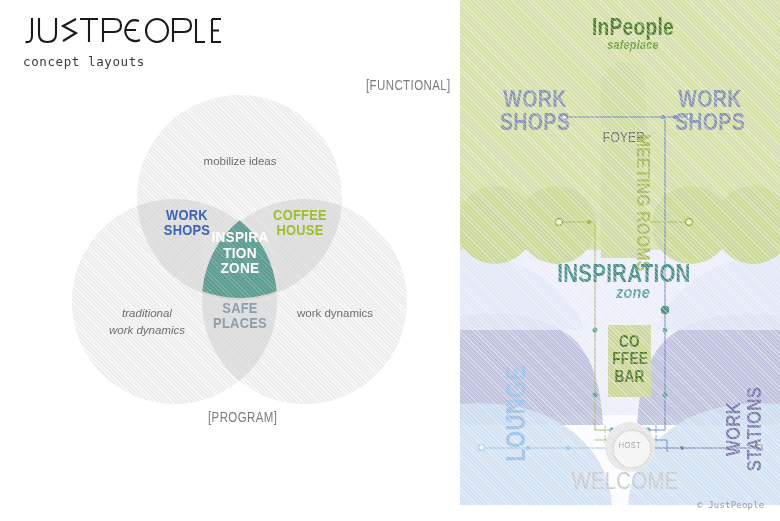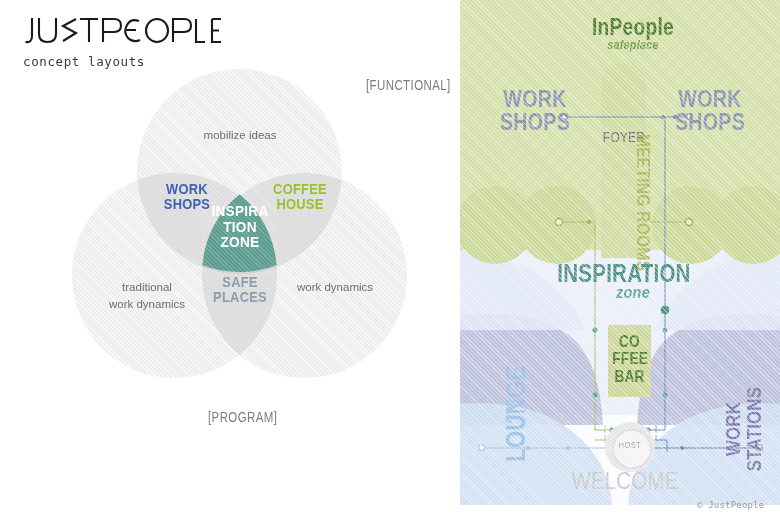--- a/index.html
+++ b/index.html
@@ -20,21 +20,21 @@
   #logo svg{display:block;}
   #tagline{position:absolute;left:23px;top:54px;font-family:"DejaVu Sans Mono",monospace;
      font-size:12.5px;color:#3a3a3a;letter-spacing:.6px;}
 
   .blabel{position:absolute;font-family:"Liberation Sans Narrow","Liberation Sans",sans-serif;
      font-size:14px;color:#7c7c7c;letter-spacing:.5px;transform:scaleX(.82);transform-origin:left center;}
   #lbl-functional{left:366px;top:77px;}
   #lbl-program{left:208px;top:409px;}
 
   
-  #venn{position:absolute;left:72px;top:69px;width:335px;height:310px;}
+  #venn{position:absolute;left:72px;top:95px;width:335px;height:310px;}
   .vcirc{position:absolute;width:205px;height:205px;border-radius:50%;
      background:#ededed;overflow:hidden;}
   .vcirc .hatch{background-image:repeating-linear-gradient(45deg,
        rgba(255,255,255,.75) 0px,rgba(255,255,255,.75) 1px,
        rgba(0,0,0,0) 1px,rgba(0,0,0,0) 3px);}
   #vc-top{left:65px;top:0px;}
   #vc-left{left:0px;top:104px;}
   #vc-right{left:130px;top:104px;}
 
   
@@ -45,21 +45,21 @@
   #lw-tr{left:65px;top:0px;}      #lw-tr .lens{left:65px;top:104px;}
   #lw-lr{left:0px;top:104px;}     #lw-lr .lens{left:130px;top:0px;}
 
   
   #center-zone{position:absolute;left:130px;top:104px;width:75px;height:101px;overflow:hidden;}
   #center-zone svg{position:absolute;left:0;top:0;}
 
   .vtext{position:absolute;text-align:center;
      font-family:"Liberation Sans","DejaVu Sans",sans-serif;}
   #t-mobilize{left:98px;top:60px;width:140px;font-size:11.5px;color:#6e6e6e;}
-  #t-trad{left:10px;top:210px;width:130px;font-size:11.5px;color:#6e6e6e;line-height:1.45;}
+  #t-trad{left:10px;top:210px;width:130px;font-size:11.5px;color:#6e6e6e;line-height:1.45;font-style:italic;}
   #t-modern{left:198px;top:210px;width:130px;font-size:11.5px;color:#6e6e6e;line-height:1.45;}
 
   .cond{font-family:"Liberation Sans Narrow","Liberation Sans",sans-serif;
      font-weight:700;letter-spacing:.3px;line-height:1.0;}
   #t-work{left:78px;top:112px;width:74px;font-size:15px;color:#3f62b5;transform:scaleX(.86);}
   #t-coffee{left:188px;top:112px;width:80px;font-size:15px;color:#9cc02c;transform:scaleX(.86);}
   #t-safe{left:128px;top:205px;width:80px;font-size:15px;color:#8c9eac;transform:scaleX(.86);}
   #t-inspira{left:133px;top:134px;width:70px;font-size:15.5px;color:#ffffff;transform:scaleX(.88);}
 
   

